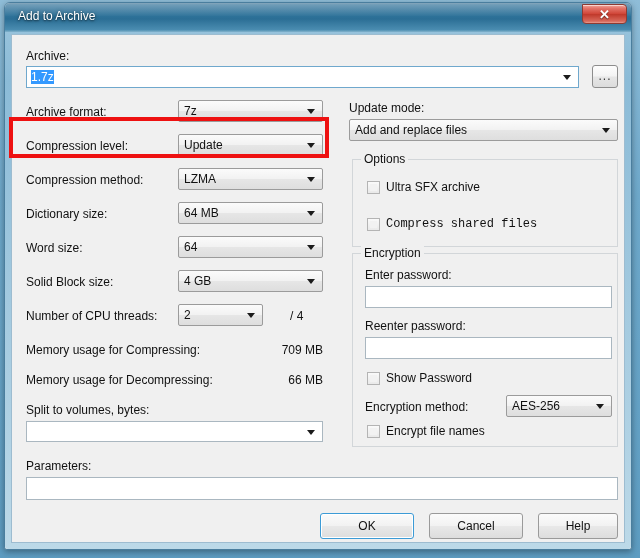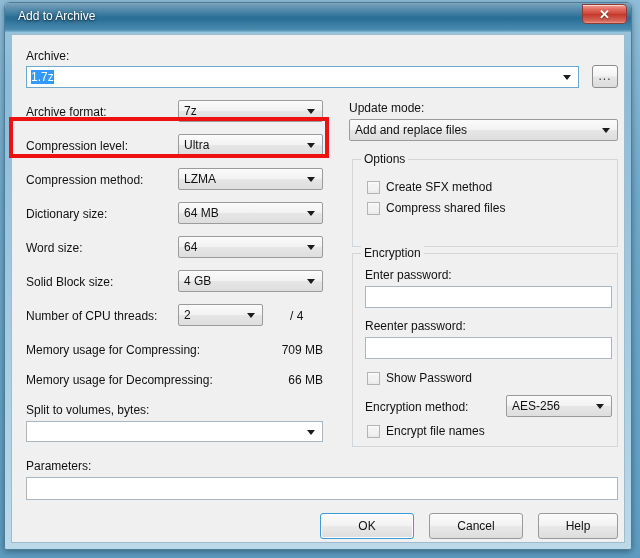--- a/index.html
+++ b/index.html
@@ -263,21 +263,21 @@
       <div class="browse-btn" style="left:580px; top:30px; width:26px; height:23px;">...</div>
 
       <div class="lbl" style="left:14px; top:70px;">Archive format:</div>
       <div class="combo" style="left:166px; top:65px; width:145px; height:22px;">
         <span>7z</span>
         <span class="arrow"></span>
       </div>
 
       <div class="lbl" style="left:14px; top:104px;">Compression level:</div>
       <div class="combo" style="left:166px; top:99px; width:145px; height:22px;">
-        <span>Ultra</span>
+        <span>Update</span>
         <span class="arrow"></span>
       </div>
 
       <div class="lbl" style="left:14px; top:138px;">Compression method:</div>
       <div class="combo" style="left:166px; top:133px; width:145px; height:22px;">
         <span>LZMA</span>
         <span class="arrow"></span>
       </div>
 
       <div class="lbl" style="left:14px; top:172px;">Dictionary size:</div>
@@ -321,23 +321,23 @@
       <div class="combo" style="left:337px; top:84px; width:269px; height:22px;">
         <span>Add and replace files</span>
         <span class="arrow"></span>
       </div>
 
       <div class="group" style="left:340px; top:124px; width:266px; height:88px;"></div>
       <div class="group-title" style="left:349px; top:117px;">Options</div>
 
       <div class="cb-row" style="left:355px; top:145px; width:230px; height:16px;">
         <span class="cb-box"></span>
-        <span class="cb-label">Create SFX method</span>
-      </div>
-      <div class="cb-row" style="left:355px; top:166px; width:230px; height:16px;">
+        <span class="cb-label">Ultra SFX archive</span>
+      </div>
+      <div class="cb-row" style="left:355px; top:182px; width:230px; height:16px;font-family:Liberation Mono, monospace;">
         <span class="cb-box"></span>
         <span class="cb-label">Compress shared files</span>
       </div>
 
       <div class="group" style="left:340px; top:218px; width:266px; height:194px;"></div>
       <div class="group-title" style="left:349px; top:211px;text-align:right;">Encryption</div>
 
       <div class="lbl" style="left:353px; top:233px;">Enter password:</div>
       <div class="textbox" style="left:353px; top:251px; width:247px; height:22px;"></div>
 

